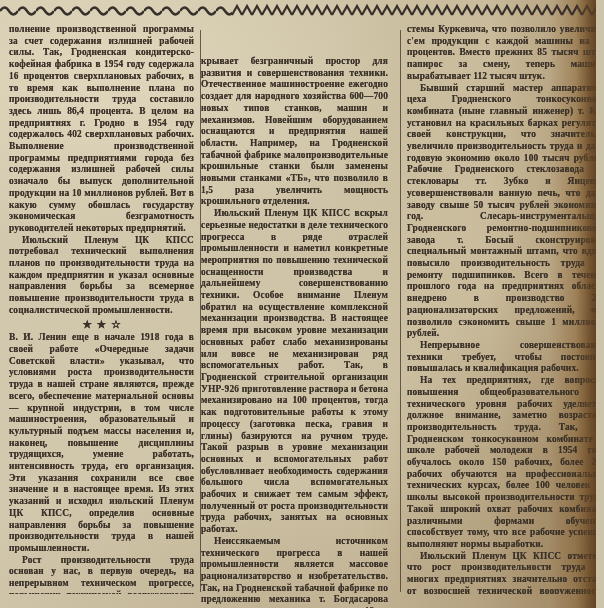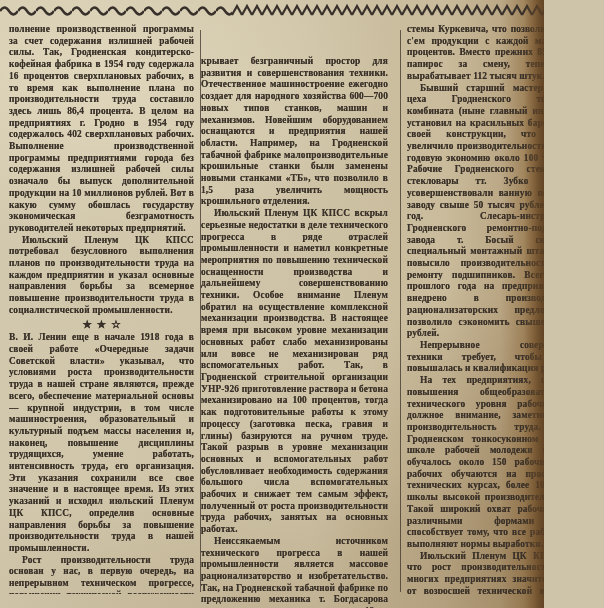--- a/index.html
+++ b/index.html
@@ -2,21 +2,21 @@
 <html><head>
 <meta charset="utf-8">
 <style>
   html,body{margin:0;padding:0;}
   body{
     width:604px;height:608px;overflow:hidden;
     font-family:"Liberation Serif", serif;
     background:#cec4a9;
   }
   .page{
-    position:relative;width:544px;height:608px;overflow:hidden;
+    position:relative;width:596px;height:608px;overflow:hidden;
     background:
       radial-gradient(ellipse 420px 260px at 18% 12%, rgba(236,228,203,.55), rgba(236,228,203,0) 70%),
       radial-gradient(ellipse 300px 380px at 96% 88%, rgba(120,88,48,.38), rgba(120,88,48,0) 70%),
       radial-gradient(ellipse 500px 200px at 50% 101%, rgba(150,124,86,.25), rgba(150,124,86,0) 75%),
       linear-gradient(90deg,#d2c8ad 0%, #cec3a6 55%, #c9bb9b 82%, #bba886 92%, #97784e 98%, #7d5c36 100%);
   }
   .ornament{position:absolute;top:3px;display:block;}
   .orn-left{left:0;}
   .orn-right{left:232px;}
   .col{
@@ -65,21 +65,21 @@
     <defs>
       <pattern id="pz" width="10" height="16" patternUnits="userSpaceOnUse">
         <path d="M0 12 L5 3 L10 12" fill="none" stroke="#38302a" stroke-width="2.2"></path>
       </pattern>
     </defs>
     <rect width="372" height="16" fill="url(#pz)"></rect>
   </svg>
 
   <div class="col c1">
     <p class="cont">полнение производственной программы за счет содержания излишней рабочей силы. Так, Гродненская кондитерско-кофейная фабрика в 1954 году содержала 16 процентов сверхплановых рабочих, в то время как выполнение плана по производительности труда составило здесь лишь 86,4 процента. В целом на предприятиях г. Гродно в 1954 году содержалось 402 сверхплановых рабочих. Выполнение производственной программы предприятиями города без содержания излишней рабочей силы означало бы выпуск дополнительной продукции на 10 миллионов рублей. Вот в какую сумму обошлась государству экономическая безграмотность руководителей некоторых предприятий.</p>
-    <p>Июльский Пленум ЦК КПСС потребовал безусловного выполнения планов по производительности труда на каждом предприятии и указал основные направления борьбы за всемерное повышение производительности труда в социалистической промышленности.</p>
+    <p>Июльский Пленум ЦК КПСС потребовал технический выполнения планов по производительности труда на каждом предприятии и указал основные направления борьбы за всемерное повышение производительности труда в социалистической промышленности.</p>
     <div class="stars">★★☆</div>
     <p class="cont">В. И. Ленин еще в начале 1918 года в своей работе «Очередные задачи Советской власти» указывал, что условиями роста производительности труда в нашей стране являются, прежде всего, обеспечение материальной основы — крупной индустрии, в том числе машиностроения, образовательный и культурный подъем массы населения и, наконец, повышение дисциплины трудящихся, умение работать, интенсивность труда, его организация. Эти указания сохранили все свое значение и в настоящее время. Из этих указаний и исходил июльский Пленум ЦК КПСС, определив основные направления борьбы за повышение производительности труда в нашей промышленности.</p>
     <p>Рост производительности труда основан у нас, в первую очередь, на непрерывном техническом прогрессе, повышении технической вооруженности труда. Непрерывный технический прогресс возможен лишь при условии преимущественного развития тяжелой индустрии.</p>
 
   </div>
 
   <div class="vrule vr1"></div>
 
   <div class="col c2">
     <p class="cont">крывает безграничный простор для развития и совершенствования техники. Отечественное машиностроение ежегодно создает для народного хозяйства 600—700 новых типов станков, машин и механизмов. Новейшим оборудованием оснащаются и предприятия нашей области. Например, на Гродненской табачной фабрике малопроизводительные крошильные станки были заменены новыми станками «ТБ», что позволило в 1,5 раза увеличить мощность крошильного отделения.</p>

